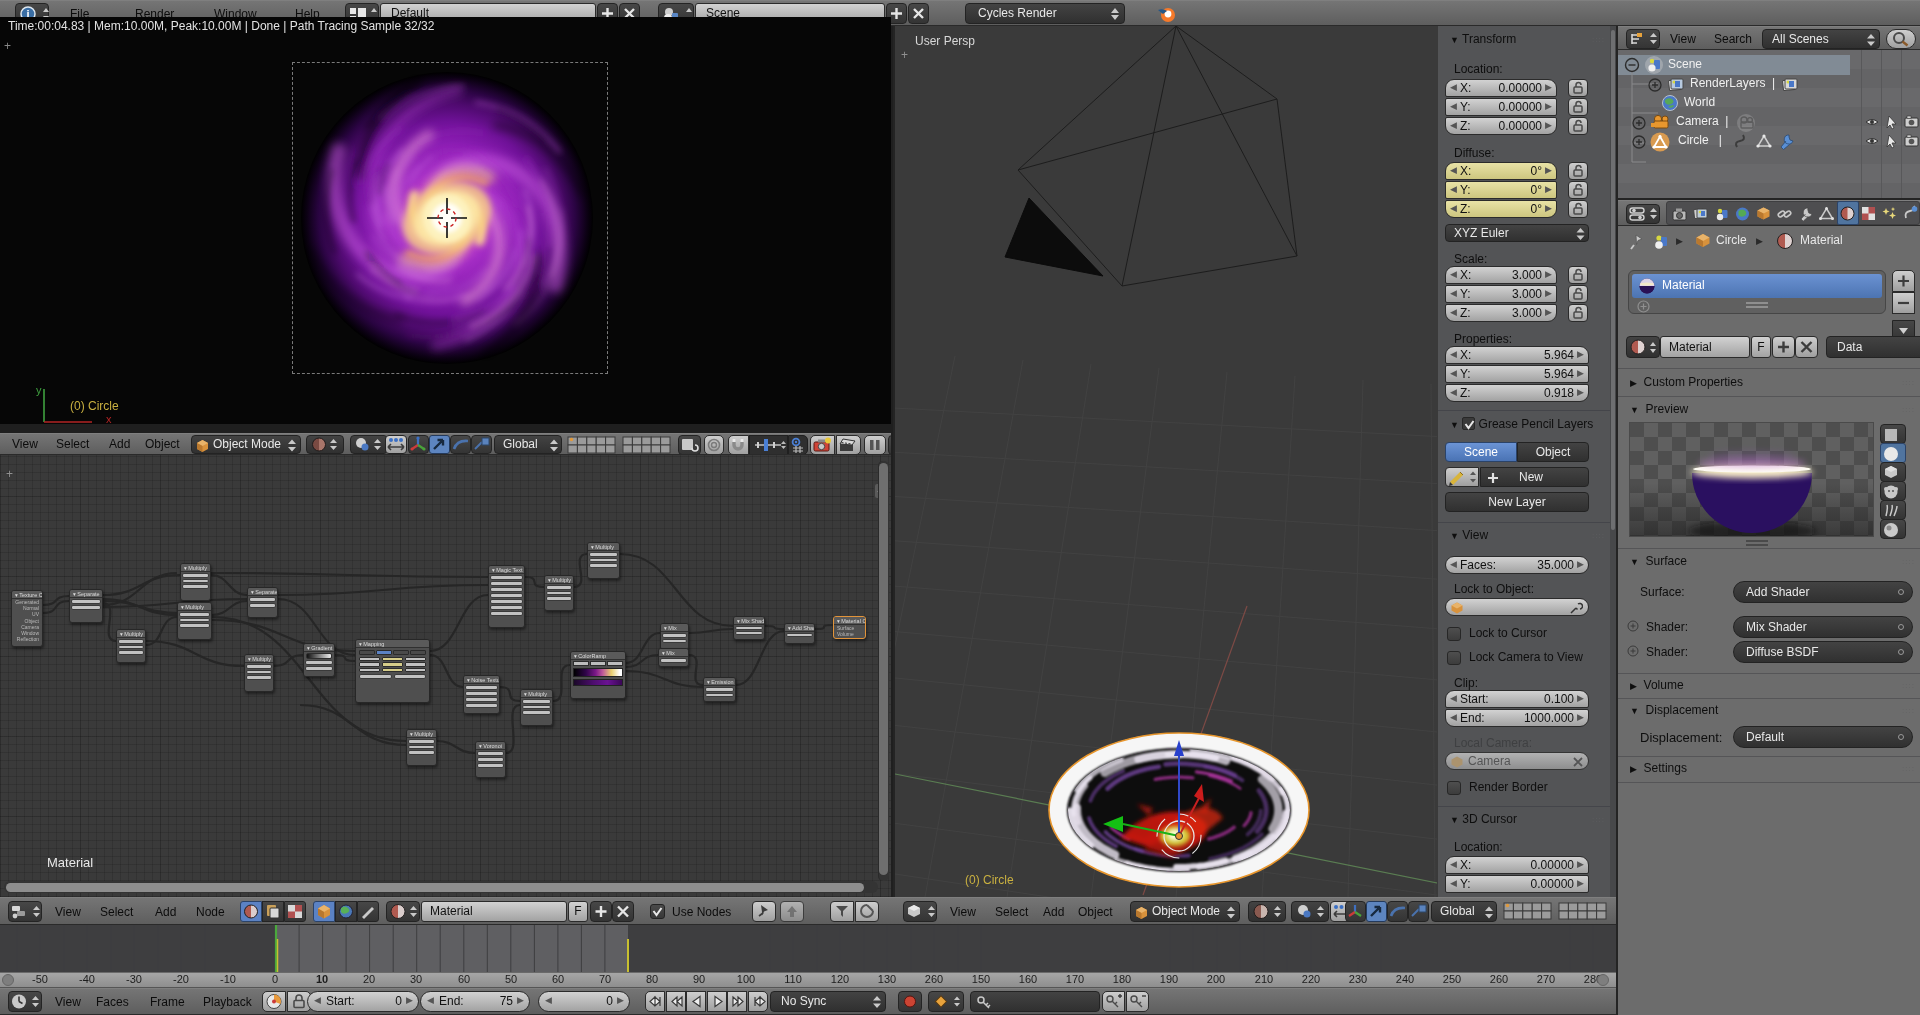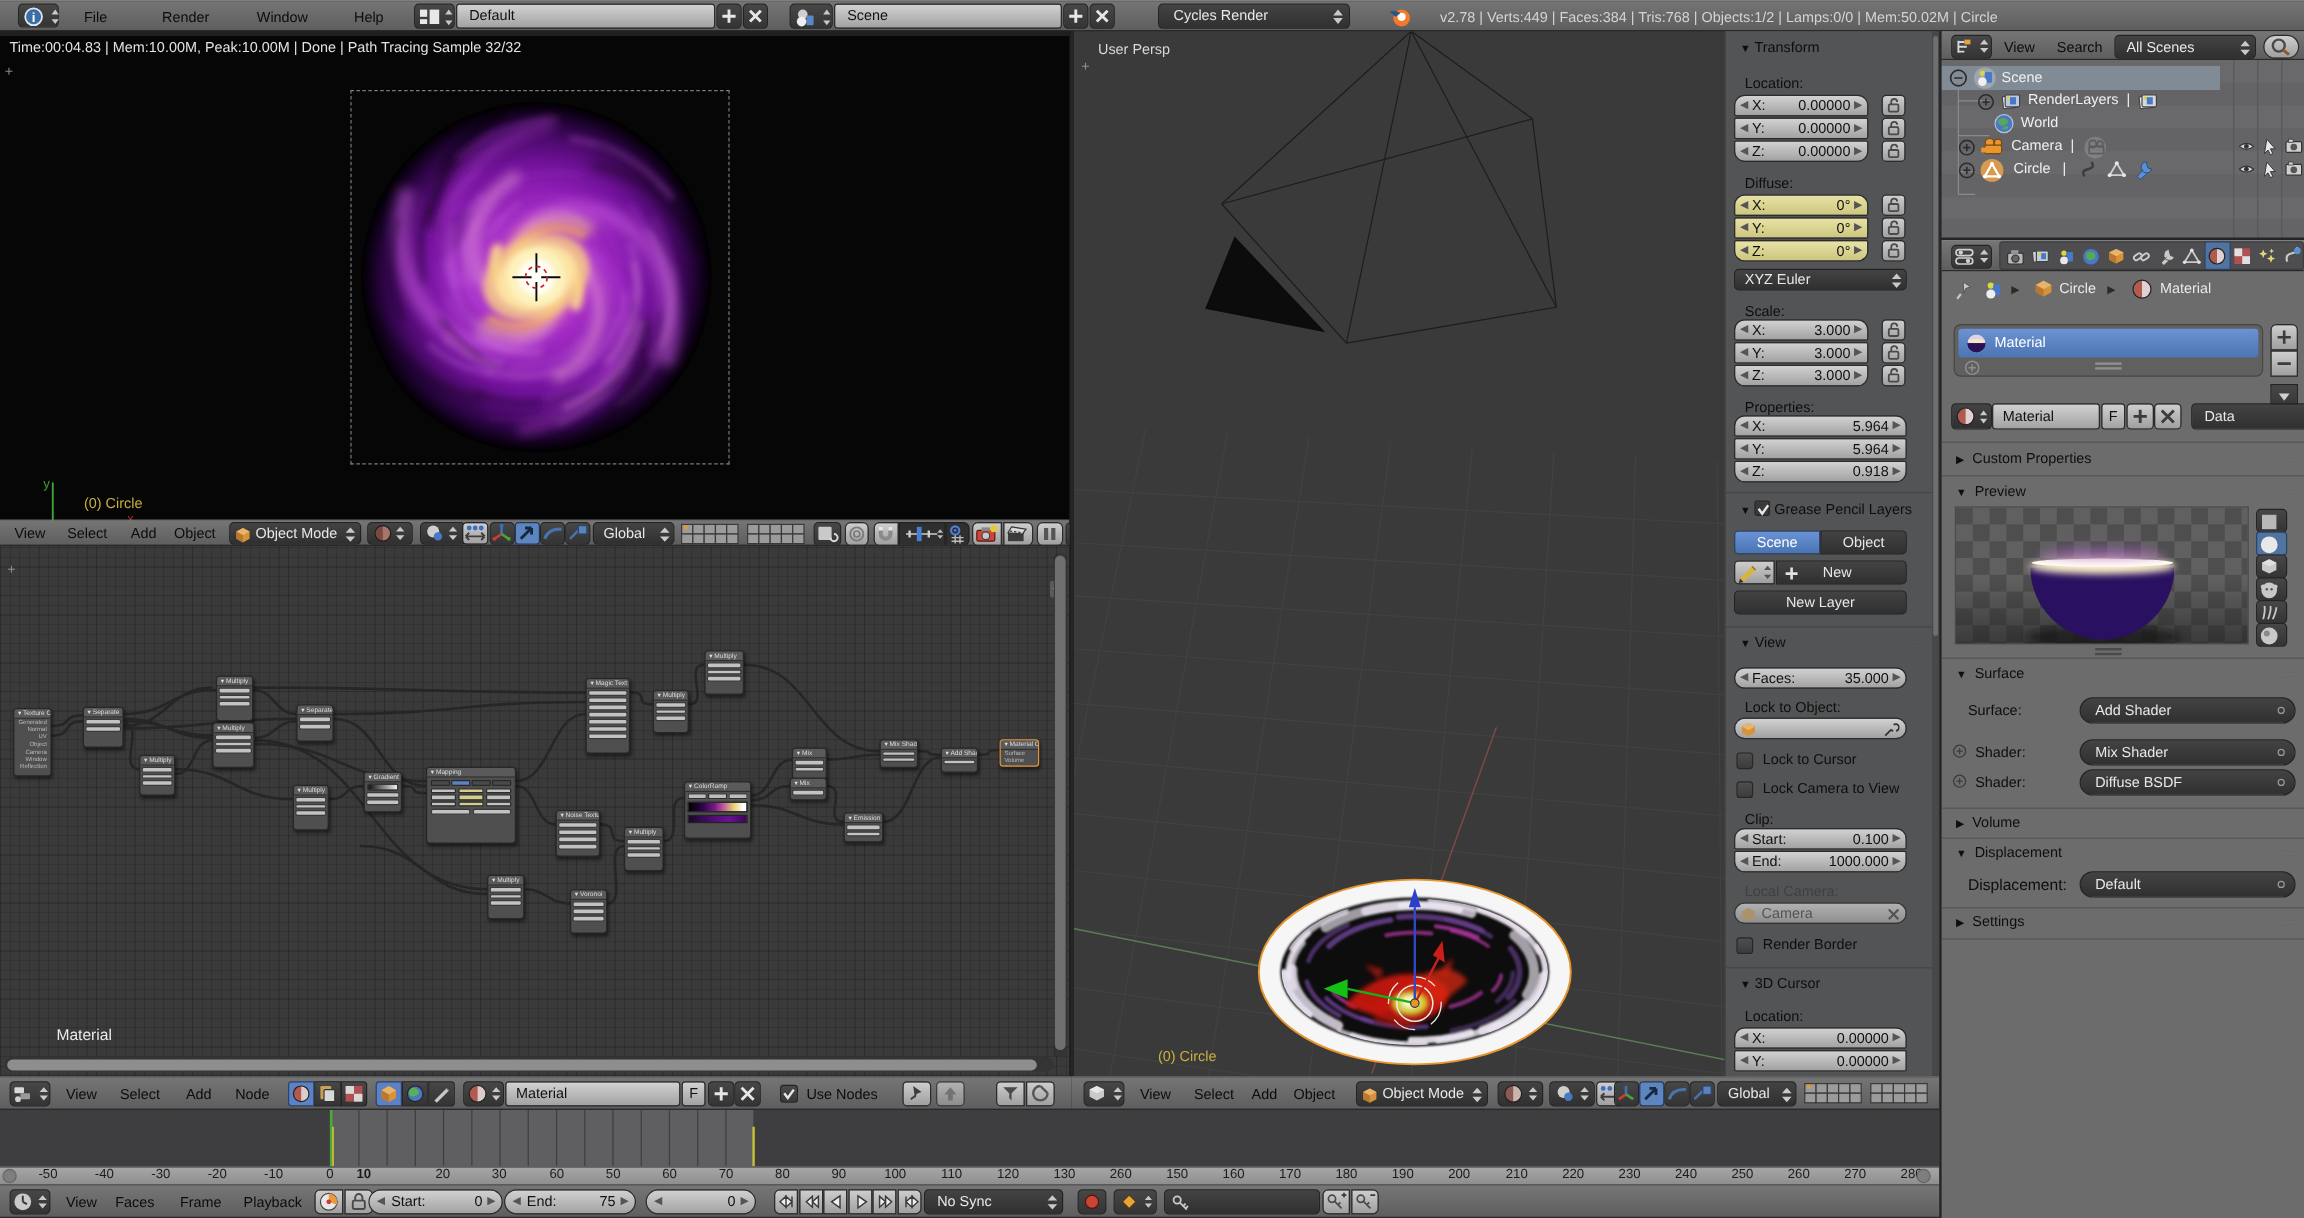--- a/index.html
+++ b/index.html
@@ -71,24 +71,23 @@
   <div class="abs ddrop" style="left:965px;top:2px;width:160px;height:21px;line-height:19px;padding-left:12px;">Cycles Render
     <svg class="abs" style="right:4px;top:3px;" width="10" height="14">
         <path d="M1 6 l4 -5 4 5 z M1 8 l4 5 4 -5 z" fill="#c9c9c9"></path>
       </svg>
   </div>
   <svg class="abs" style="left:1155px;top:3px;" width="24" height="20">
       <circle cx="13" cy="11" r="7" fill="#f5792a"></circle>
       <circle cx="13" cy="10" r="3.4" fill="#fff"></circle>
       <path d="M3 6 q5 -2 9 1 l-4 3 z" fill="#265787"></path>
     </svg>
-  <div class="abs" style="left:1200px;top:2px;font-size:12px;color:#d4d4d4;line-height:22px;">v2.78 | Verts:449 | Faces:384 | Tris:768 | Objects:1/2 | Lamps:0/0 | Mem:50.02M | Circle</div>
 </div>
 
-<div id="renderview" class="abs" style="left:0;top:30px;width:891px;height:407px;background:#060606;">
+<div id="renderview" class="abs" style="left:0;top:17px;width:891px;height:407px;background:#060606;">
   <div class="abs" style="left:8px;top:2px;font-size:12px;color:#e2e2e2;">Time:00:04.83 | Mem:10.00M, Peak:10.00M | Done | Path Tracing Sample 32/32</div>
   <div class="abs" style="left:4px;top:22px;color:#888;font-size:12px;">+</div>
   <div class="abs" style="left:292px;top:45px;width:316px;height:312px;border:1px dashed #7a7a7a;"></div>
   <svg class="abs" style="left:297px;top:51px;" width="300" height="300" viewBox="0 0 300 300">
     <defs>
       <radialGradient id="gbase" cx="50%" cy="50%" r="50%">
         <stop offset="0%" stop-color="#fdf6d0"></stop>
         <stop offset="5%" stop-color="#fbe49a"></stop>
         <stop offset="9%" stop-color="#f3b266"></stop>
         <stop offset="15%" stop-color="#e4729e"></stop>
@@ -1649,21 +1648,21 @@
       <path d="M 277.5 14 V 47" stroke="#c8c030" stroke-width="1.5"></path>
       <path d="M 628 14 V 47" stroke="#c8c030" stroke-width="2"></path>
     </svg>
     <div class="abs" style="left:0;top:47px;width:1616px;height:16px;background:linear-gradient(#a6a6a6,#8e8e8e);border-top:1px solid #6a6a6a;border-bottom:1px solid #555;"></div>
     <div class="abs" style="left:15px;top:48px;width:50px;text-align:center;font-size:11px;color:#1c1c1c;">-50</div>
     <div class="abs" style="left:62px;top:48px;width:50px;text-align:center;font-size:11px;color:#1c1c1c;">-40</div>
     <div class="abs" style="left:109px;top:48px;width:50px;text-align:center;font-size:11px;color:#1c1c1c;">-30</div>
     <div class="abs" style="left:156px;top:48px;width:50px;text-align:center;font-size:11px;color:#1c1c1c;">-20</div>
     <div class="abs" style="left:203px;top:48px;width:50px;text-align:center;font-size:11px;color:#1c1c1c;">-10</div>
     <div class="abs" style="left:250px;top:48px;width:50px;text-align:center;font-size:11px;color:#1c1c1c;">0</div>
-    <div class="abs" style="left:297px;top:48px;width:50px;font-size:11px;color:#1c1c1c;font-weight:bold;">10</div>
+    <div class="abs" style="left:297px;top:48px;width:50px;text-align:center;font-size:11px;color:#1c1c1c;font-weight:bold;">10</div>
     <div class="abs" style="left:344px;top:48px;width:50px;text-align:center;font-size:11px;color:#1c1c1c;">20</div>
     <div class="abs" style="left:391px;top:48px;width:50px;text-align:center;font-size:11px;color:#1c1c1c;">30</div>
     <div class="abs" style="left:439px;top:48px;width:50px;text-align:center;font-size:11px;color:#1c1c1c;">60</div>
     <div class="abs" style="left:486px;top:48px;width:50px;text-align:center;font-size:11px;color:#1c1c1c;">50</div>
     <div class="abs" style="left:533px;top:48px;width:50px;text-align:center;font-size:11px;color:#1c1c1c;">60</div>
     <div class="abs" style="left:580px;top:48px;width:50px;text-align:center;font-size:11px;color:#1c1c1c;">70</div>
     <div class="abs" style="left:627px;top:48px;width:50px;text-align:center;font-size:11px;color:#1c1c1c;">80</div>
     <div class="abs" style="left:674px;top:48px;width:50px;text-align:center;font-size:11px;color:#1c1c1c;">90</div>
     <div class="abs" style="left:721px;top:48px;width:50px;text-align:center;font-size:11px;color:#1c1c1c;">100</div>
     <div class="abs" style="left:768px;top:48px;width:50px;text-align:center;font-size:11px;color:#1c1c1c;">110</div>

